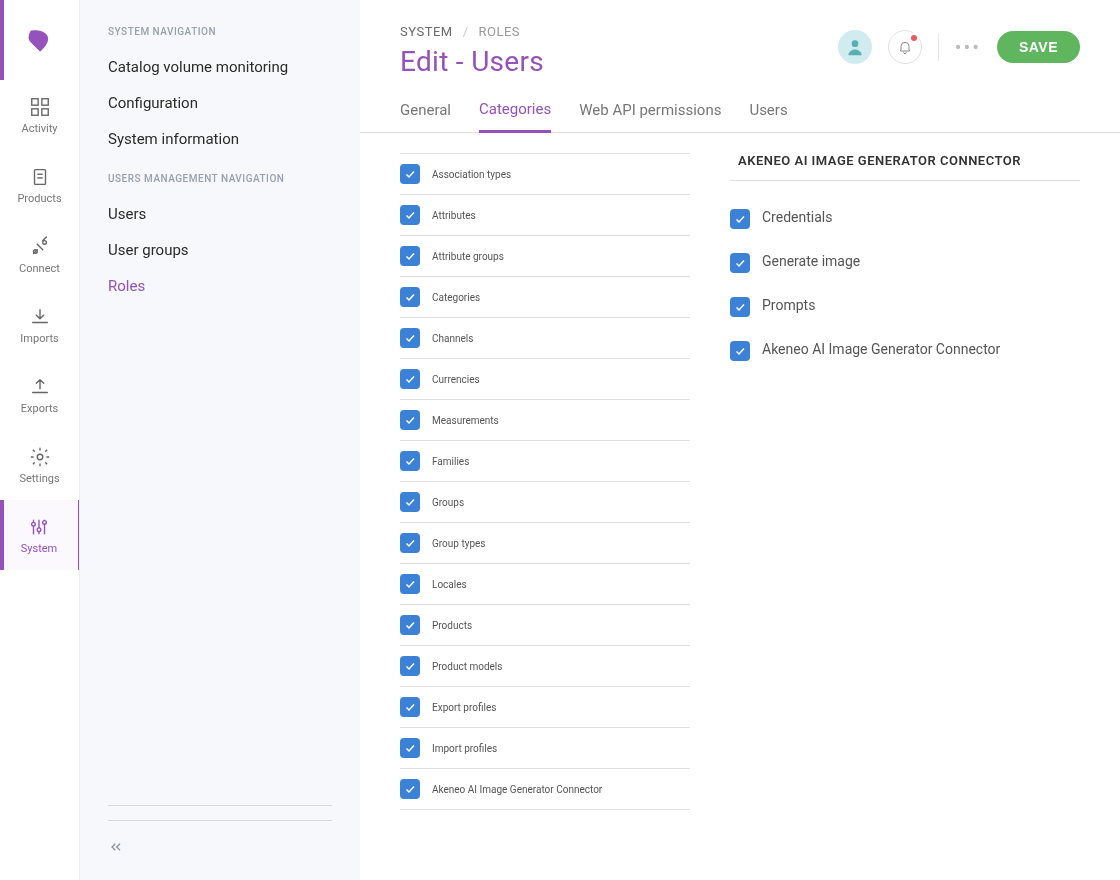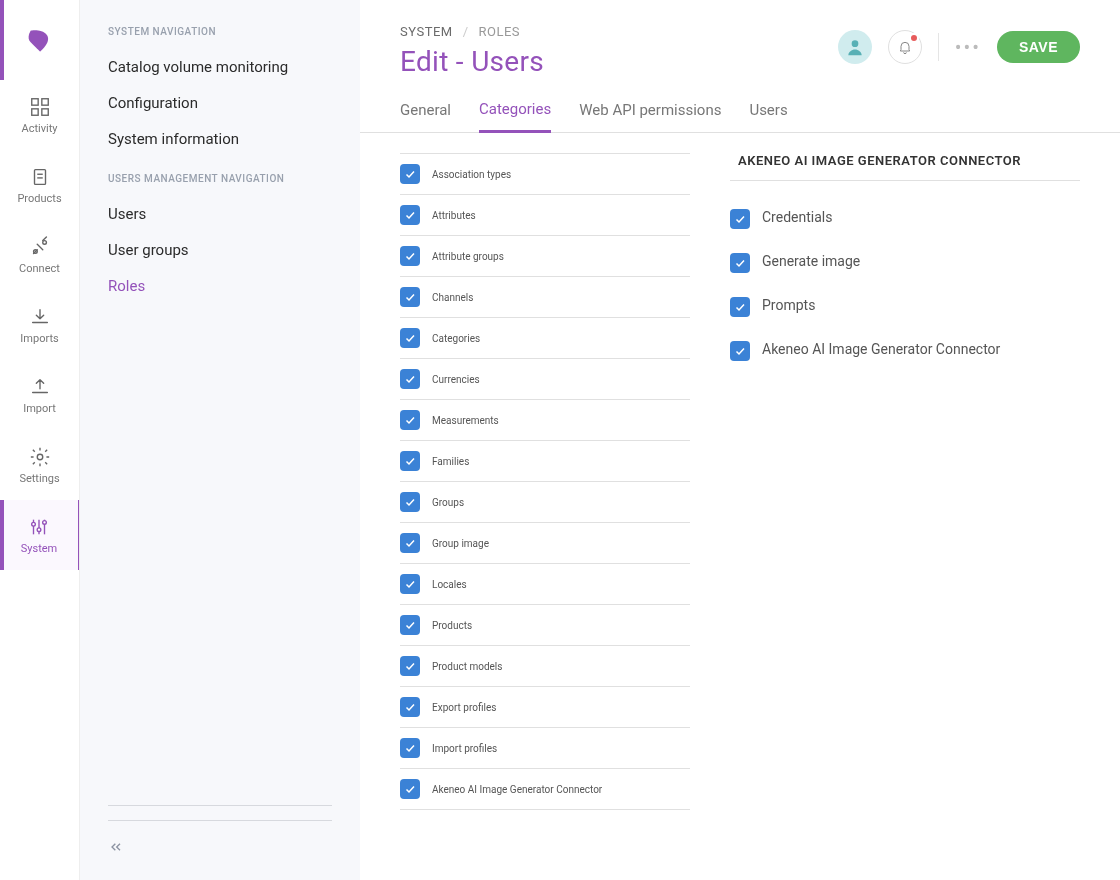--- a/index.html
+++ b/index.html
@@ -117,21 +117,21 @@
     <div class="rail-item">
       <svg viewBox="0 0 24 24">
           <path d="M12 4v10m0 0l-4-4m4 4l4-4M4 18h16" stroke-linecap="round"></path>
         </svg>
       <span>Imports</span>
     </div>
     <div class="rail-item">
       <svg viewBox="0 0 24 24">
           <path d="M12 14V4m0 0l-4 4m4-4l4 4M4 18h16" stroke-linecap="round"></path>
         </svg>
-      <span>Import</span>
+      <span>Exports</span>
     </div>
     <div class="rail-item">
       <svg viewBox="0 0 24 24">
           <circle cx="12" cy="12" r="3"></circle>
           <path d="M12 2v3M12 19v3M4.2 4.2l2.1 2.1M17.7 17.7l2.1 2.1M2 12h3M19 12h3M4.2 19.8l2.1-2.1M17.7 6.3l2.1-2.1"></path>
         </svg>
       <span>Settings</span>
     </div>
     <div class="rail-item active">
       <svg viewBox="0 0 24 24">
@@ -231,36 +231,36 @@
                 </svg>
               </div>
               <span class="label">Attribute groups</span>
             </div>
             <div class="perm-row">
               <div class="chk">
                 <svg viewBox="0 0 24 24">
                   <polyline points="5 13 10 18 20 7"></polyline>
                 </svg>
               </div>
+              <span class="label">Categories</span>
+            </div>
+            <div class="perm-row">
+              <div class="chk">
+                <svg viewBox="0 0 24 24">
+                  <polyline points="5 13 10 18 20 7"></polyline>
+                </svg>
+              </div>
               <span class="label">Channels</span>
             </div>
             <div class="perm-row">
               <div class="chk">
                 <svg viewBox="0 0 24 24">
                   <polyline points="5 13 10 18 20 7"></polyline>
                 </svg>
               </div>
-              <span class="label">Categories</span>
-            </div>
-            <div class="perm-row">
-              <div class="chk">
-                <svg viewBox="0 0 24 24">
-                  <polyline points="5 13 10 18 20 7"></polyline>
-                </svg>
-              </div>
               <span class="label">Currencies</span>
             </div>
             <div class="perm-row">
               <div class="chk">
                 <svg viewBox="0 0 24 24">
                   <polyline points="5 13 10 18 20 7"></polyline>
                 </svg>
               </div>
               <span class="label">Measurements</span>
             </div>
@@ -279,21 +279,21 @@
                 </svg>
               </div>
               <span class="label">Groups</span>
             </div>
             <div class="perm-row">
               <div class="chk">
                 <svg viewBox="0 0 24 24">
                   <polyline points="5 13 10 18 20 7"></polyline>
                 </svg>
               </div>
-              <span class="label">Group image</span>
+              <span class="label">Group types</span>
             </div>
             <div class="perm-row">
               <div class="chk">
                 <svg viewBox="0 0 24 24">
                   <polyline points="5 13 10 18 20 7"></polyline>
                 </svg>
               </div>
               <span class="label">Locales</span>
             </div>
             <div class="perm-row">

